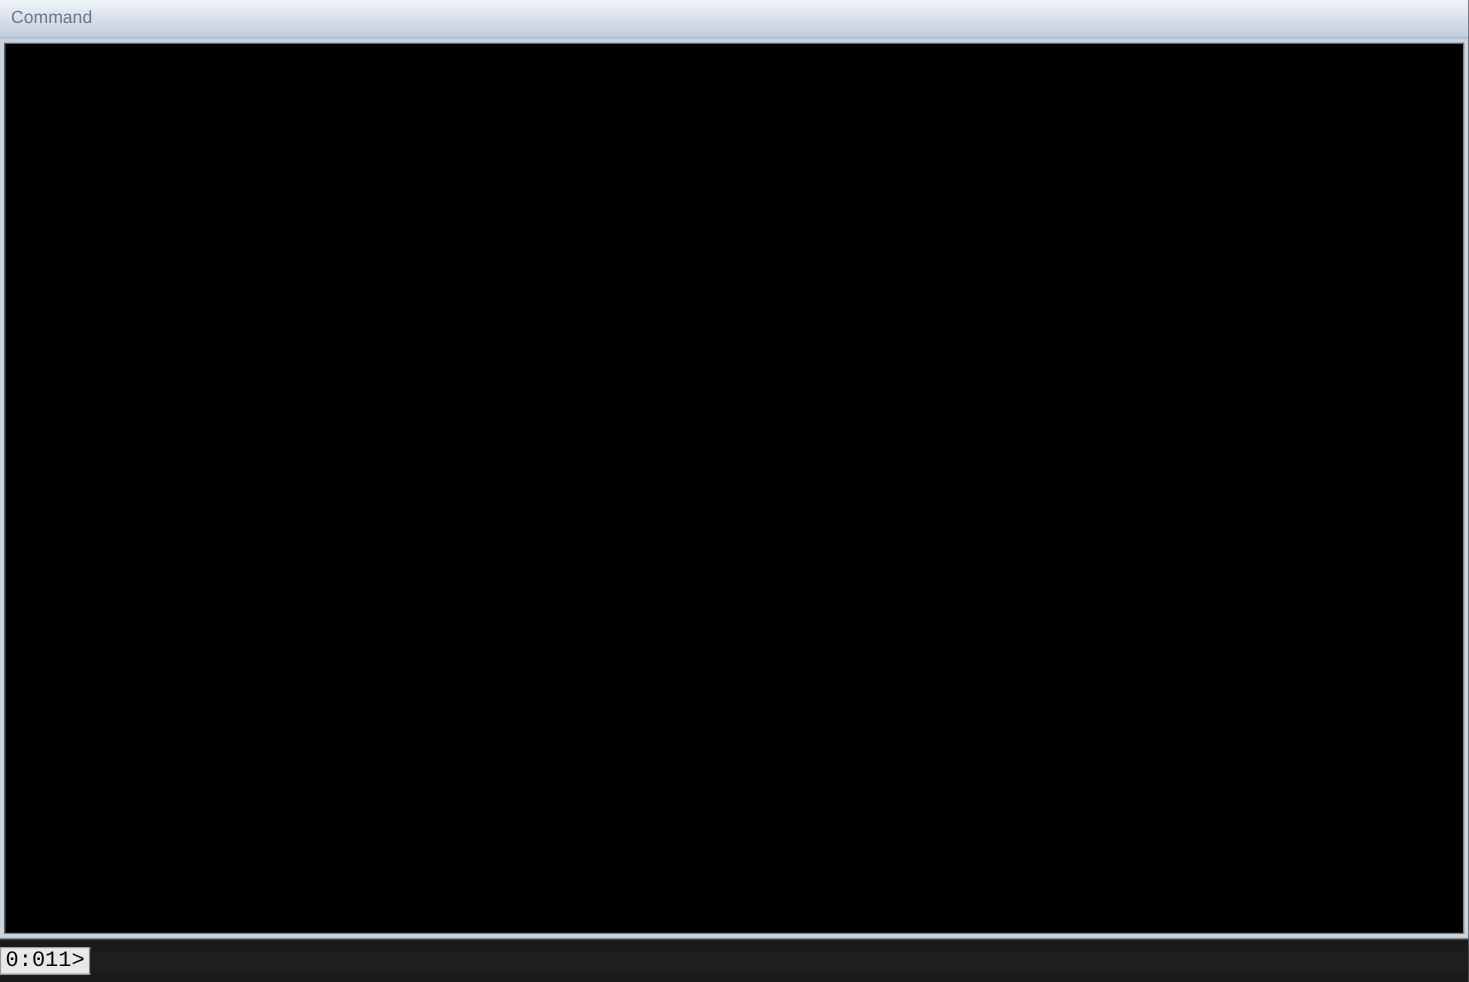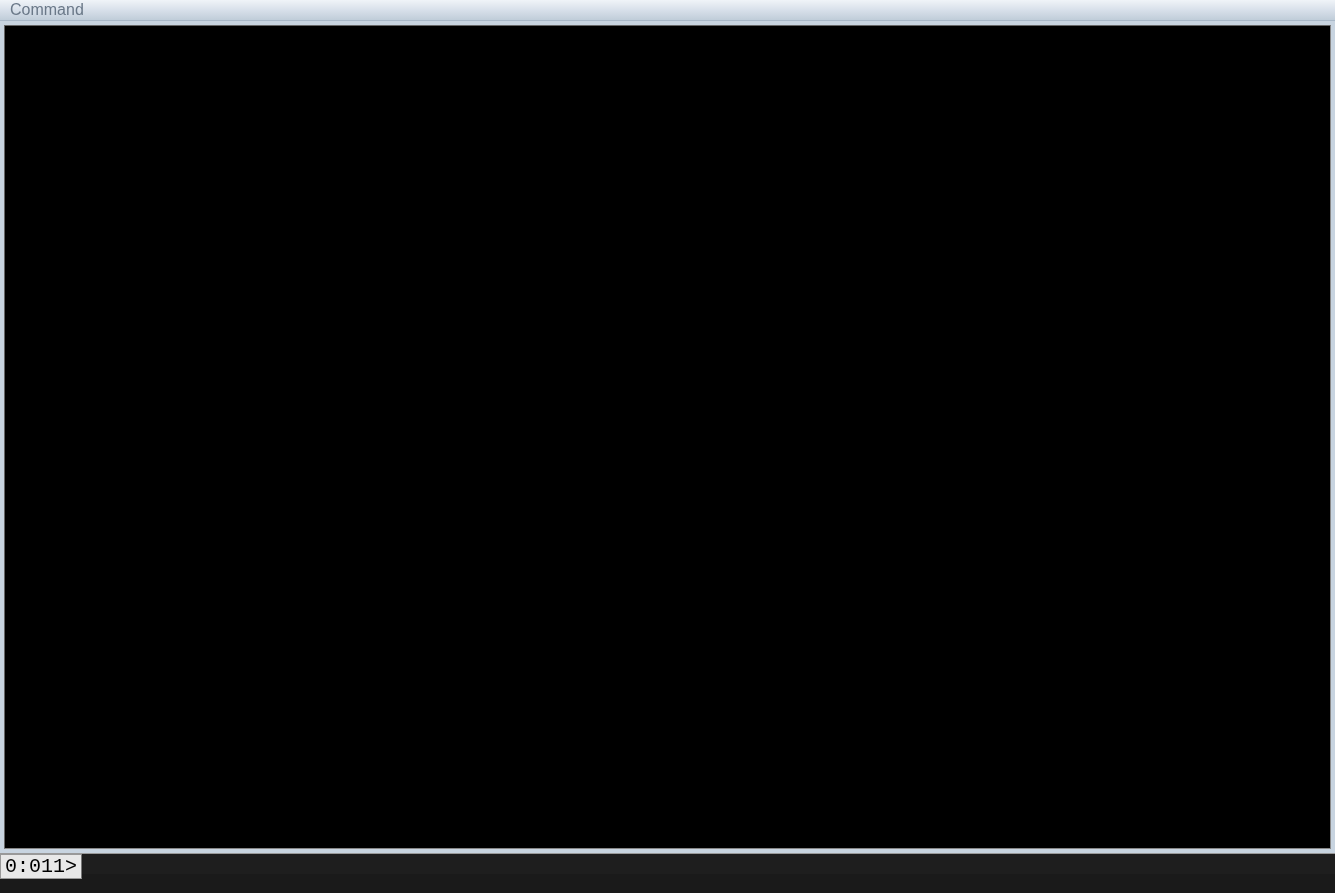--- a/index.html
+++ b/index.html
@@ -12,21 +12,21 @@
       width: 1335px;
       height: 893px;
       font-family: "Segoe UI", Tahoma, sans-serif;
       overflow: hidden;
       display: flex;
       flex-direction: column;
       background: #a8b8c8;
     }
     
     .title-bar {
-      height: 21px;
+      height: 35px;
       background: linear-gradient(to bottom, #f0f4f8 0%, #d8e0ea 50%, #c0cdd9 100%);
       display: flex;
       align-items: center;
       padding-left: 10px;
       font-size: 16px;
       color: #6a7888;
       border-bottom: 1px solid #a9b8c8;
     }
     
     .main-area {
@@ -41,21 +41,21 @@
       flex: 1;
       background: #000000;
       border: 1px solid #888;
       border-top: 1px solid #666;
       border-left: 1px solid #666;
     }
     
     .command-bar {
       height: 40px;
       display: flex;
-      align-items: flex-start;
+      align-items: center;
       background: #1a1a1a;
       border-top: 1px solid #999;
     }
     
     .prompt-label {
       background: #e8e8e8;
       color: #000000;
       font-family: "Consolas", "Courier New", monospace;
       font-size: 20px;
       display: flex;

